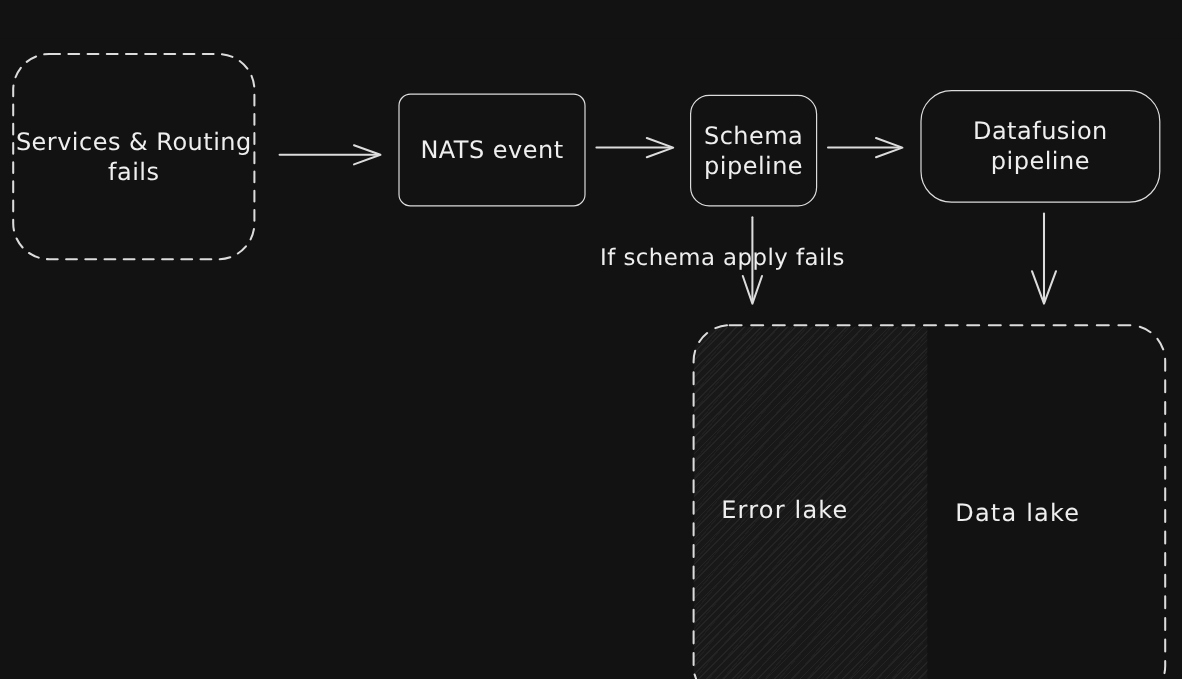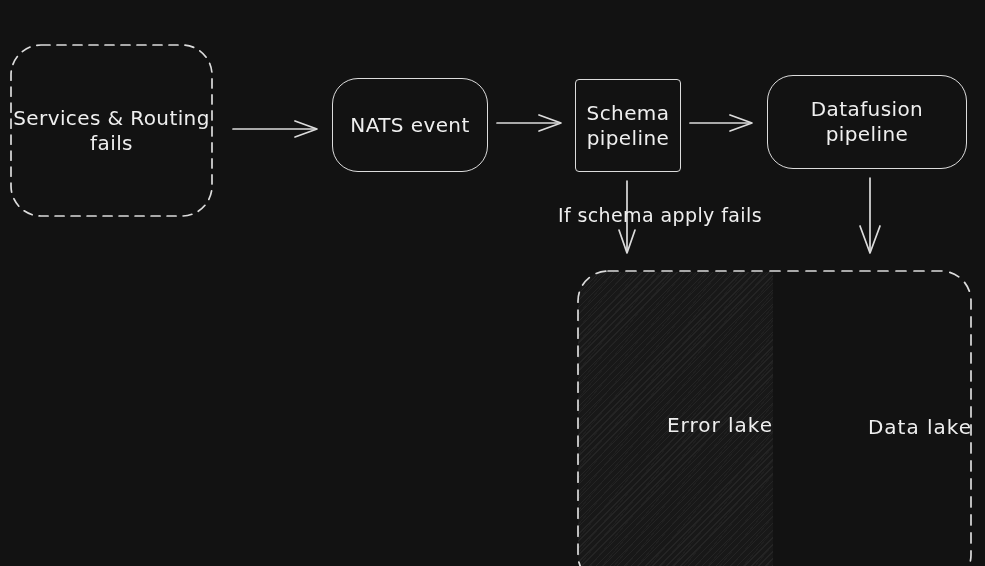--- a/index.html
+++ b/index.html
@@ -27,38 +27,38 @@
     position:absolute;
     display:flex;flex-direction:column;
     align-items:center;justify-content:center;
     border:1.7px solid var(--stroke);
     box-sizing:border-box;
     text-align:center;
     font-size:20px;line-height:1.25;letter-spacing:.4px;
   }
   .node.noborder{border:none;}
   .node-services{left:10px;top:12px;width:203px;height:173px;}
-  .node-nats{left:332px;top:46px;width:156px;height:94px;border-radius:26px;}
-  .node-schema{left:575px;top:47px;width:106px;height:93px;border-radius:4px;}
+  .node-nats{left:332px;top:46px;width:156px;height:94px;border-radius:10px;}
+  .node-schema{left:575px;top:47px;width:106px;height:93px;border-radius:16px;}
   .node-datafusion{left:767px;top:43px;width:200px;height:94px;border-radius:26px;}
   .hatch{
     position:absolute;left:578px;top:240px;width:195px;height:312px;
     border-radius:26px 0 0 26px;
     background:
       repeating-linear-gradient(135deg, var(--hatch-line) 0 1px, transparent 1px 5px),
       repeating-linear-gradient(130deg, rgba(255,255,255,.03) 0 1px, transparent 1px 9px),
       var(--hatch-fill);
   }
   .edge-label{
     position:absolute;left:500px;top:172px;width:262px;
-    text-align:right;font-size:19px;letter-spacing:.4px;
+    text-align:left;font-size:19px;letter-spacing:.4px;
   }
   .lake-label{
-    position:absolute;text-align:right;
-    font-size:20px;letter-spacing:1px;
+    position:absolute;text-align:left;
+    font-size:20px;letter-spacing:1px;padding-left:23px;
   }
   .lake-label.error{left:578px;top:381px;width:195px;}
   .lake-label.data{left:773px;top:383px;width:199px;}
 </style>
 </head>
 <body>
 
 <div class="canvas">
 
   <div class="hatch"></div>

